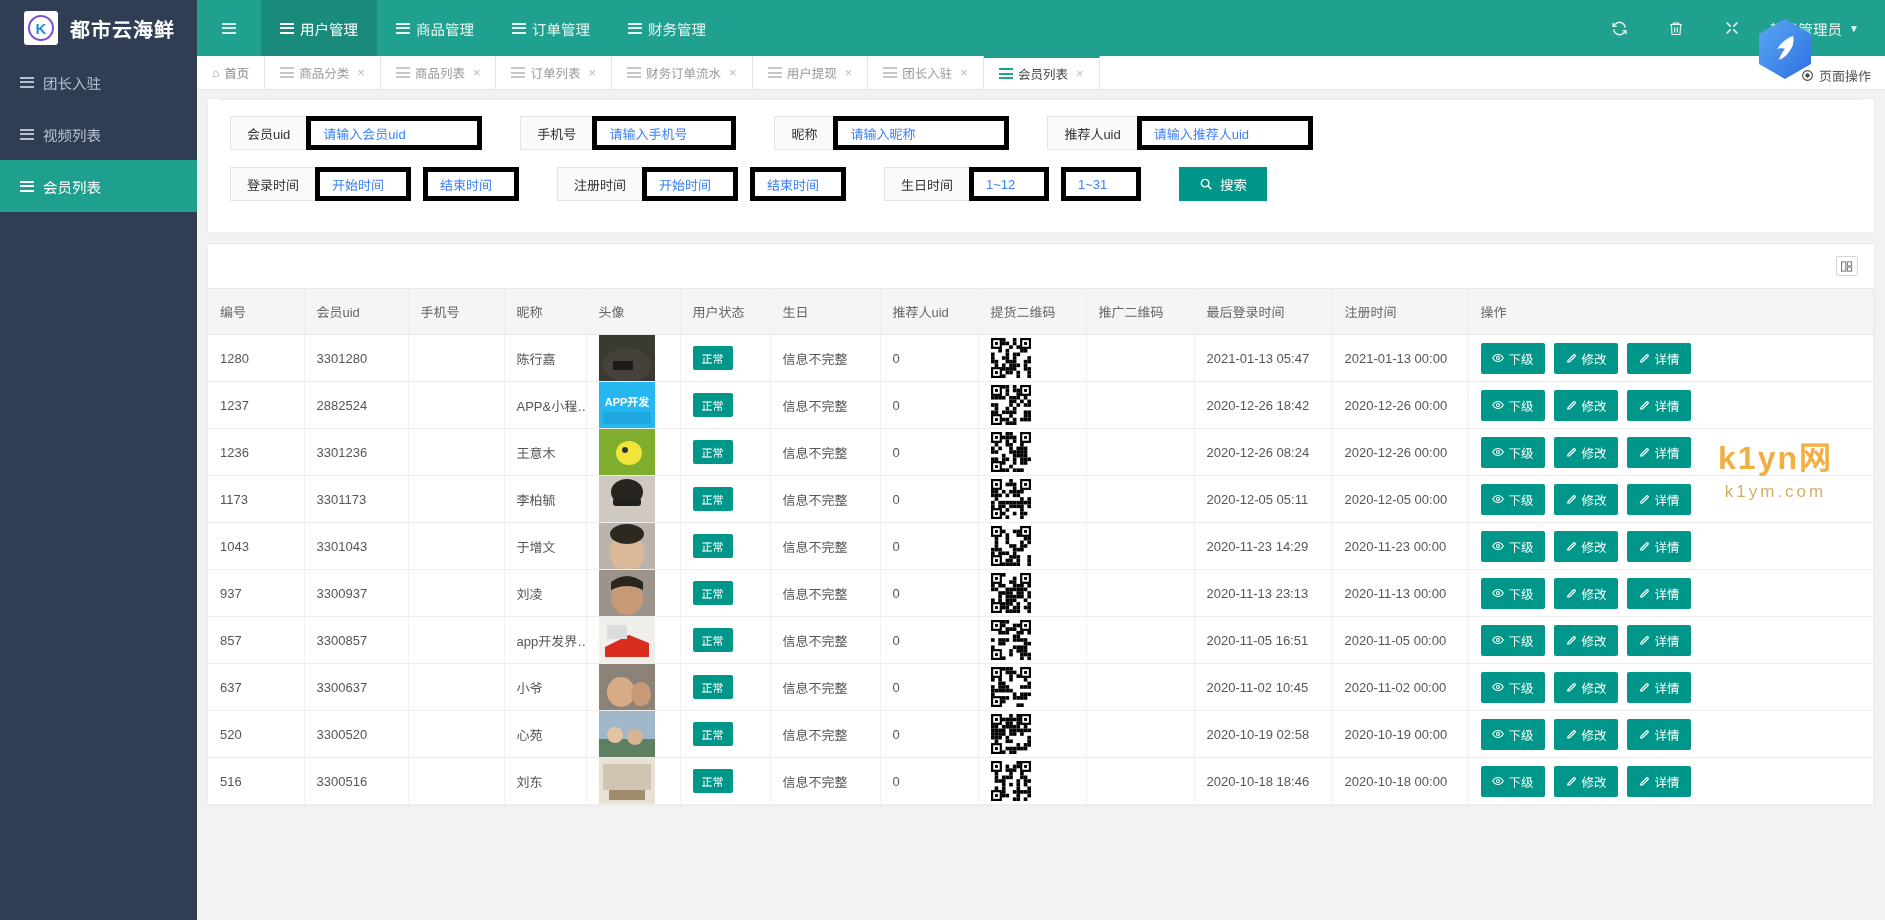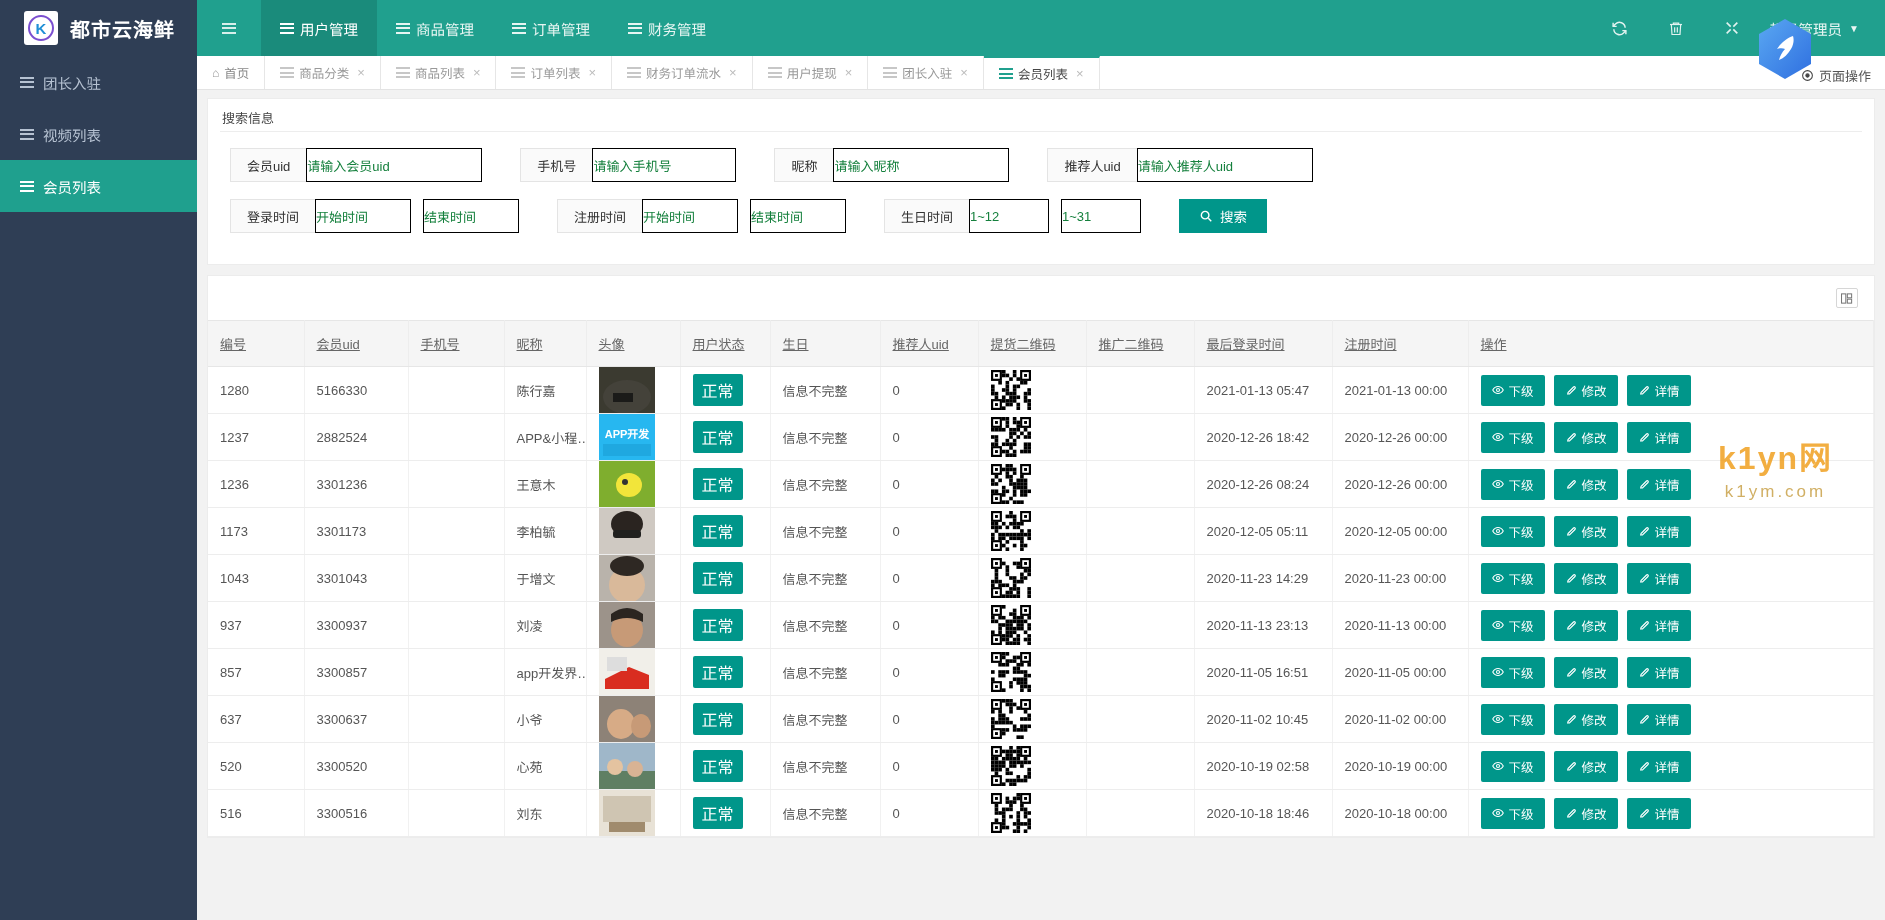--- a/index.html
+++ b/index.html
@@ -100,22 +100,22 @@
   .hr-line { height: 1px; background: #ededed; margin: 0 12px 16px 12px; }
 
   .form-row { display: flex; align-items: center; padding: 0 0 0 22px; margin-bottom: 17px; }
   .field { display: flex; align-items: stretch; height: 34px; }
   .flabel {
     background: #fafafa; border: 1px solid #e4e4e4; border-right: none;
     display: flex; align-items: center; justify-content: center;
     padding: 0 16px; font-size: 13px; color: #333; white-space: nowrap;
   }
   .finput {
-    border: 1px solid #000000; background: #fff; display: flex; align-items: center;
-    padding: 0 0; font-size: 13px; color: #15803d; white-space: nowrap;
+    border: 5px solid #000000; background: #fff; display: flex; align-items: center;
+    padding: 0 12px; font-size: 13px; color: #3b82f6; white-space: nowrap;
   }
   .gap-lg { width: 38px; flex: none; }
   .gap-sm { width: 12px; flex: none; }
 
   .btn-search {
     background: #00968a; color: #fff; border: none; height: 34px;
     padding: 0 20px; font-size: 13.5px; display: inline-flex;
     align-items: center; gap: 7px; cursor: pointer;
     font-family: "Liberation Sans", sans-serif;
   }
@@ -126,30 +126,30 @@
   .toolbar-btn {
     width: 22px; height: 20px; border: 1px solid #d6d6d6; border-radius: 2px;
     display: flex; align-items: center; justify-content: center; cursor: pointer;
     color: #777; font-size: 11px;
   }
   table { border-collapse: collapse; width: 100%; table-layout: fixed; }
   thead th {
     background: #f5f5f5; border-top: 1px solid #e6e6e6; border-bottom: 1px solid #e6e6e6;
     border-right: 1px solid #ededed;
     font-size: 13px; font-weight: normal; color: #666; text-align: left;
-    padding: 13px 0 13px 12px; height: 46px; text-decoration: underline;
+    padding: 13px 0 13px 12px; height: 46px;
   }
   tbody td {
     border-bottom: 1px solid #ededed; border-right: 1px solid #f1f1f1;
     font-size: 13px; color: #555; padding: 0 0 0 12px; height: 46.5px;
     vertical-align: middle; overflow: hidden; white-space: nowrap;
   }
   .badge-normal {
     display: inline-block; background: #00968a; color: #fff;
-    font-size: 16px; padding: 4px 9px; border-radius: 2px; text-align: center;
+    font-size: 11px; padding: 4px 9px; border-radius: 2px; text-align: center;
   }
   .avatar { width: 56px; height: 46px; display: block; object-fit: cover; }
   .av { width: 56px; height: 46px; position: relative; overflow: hidden; }
   .qr { width: 40px; height: 40px; display: block; }
   .act-wrap { display: flex; gap: 9px; align-items: center; }
   .act {
     background: #00968a; color: #fff; font-size: 12.5px; border: none;
     padding: 6px 11px; border-radius: 2px; cursor: pointer; white-space: nowrap;
     display: inline-flex; align-items: center; gap: 5px;
     font-family: "Liberation Sans", sans-serif;
@@ -349,21 +349,20 @@
           <i></i>
         </span>
       <span>会员列表</span>
       <span class="x">×</span>
     </div>
   </div>
 
   <div class="main">
 
     <div class="card">
-      <div class="fieldset-legend">搜索信息</div>
       <div class="hr-line"></div>
 
       <div class="form-row">
         <div class="field">
           <div class="flabel">会员uid</div>
           <div class="finput" style="width:176px">请输入会员uid</div>
         </div>
         <div class="gap-lg"></div>
         <div class="field">
           <div class="flabel">手机号</div>
@@ -453,21 +452,21 @@
             <th>提货二维码</th>
             <th>推广二维码</th>
             <th>最后登录时间</th>
             <th>注册时间</th>
             <th>操作</th>
           </tr>
         </thead>
         <tbody id="tbody">
             <tr>
               <td>1280</td>
-              <td>5166330</td>
+              <td>3301280</td>
               <td></td>
               <td>陈行嘉</td>
               <td style="padding:0 0 0 12px">
                 <div class="av">
                   <svg class="avatar" viewBox="0 0 56 46" preserveAspectRatio="none">
                     <rect width="56" height="46" fill="#3b3a30"></rect>
                     <ellipse cx="28" cy="30" rx="24" ry="17" fill="#44423a"></ellipse>
                     <rect x="14" y="26" width="20" height="9" fill="#111" opacity=".8"></rect>
                   </svg>
                 </div>

